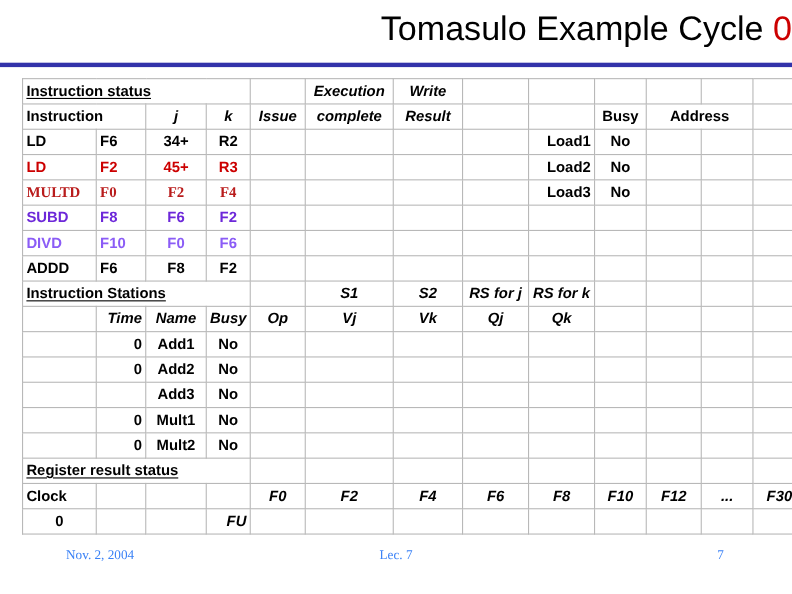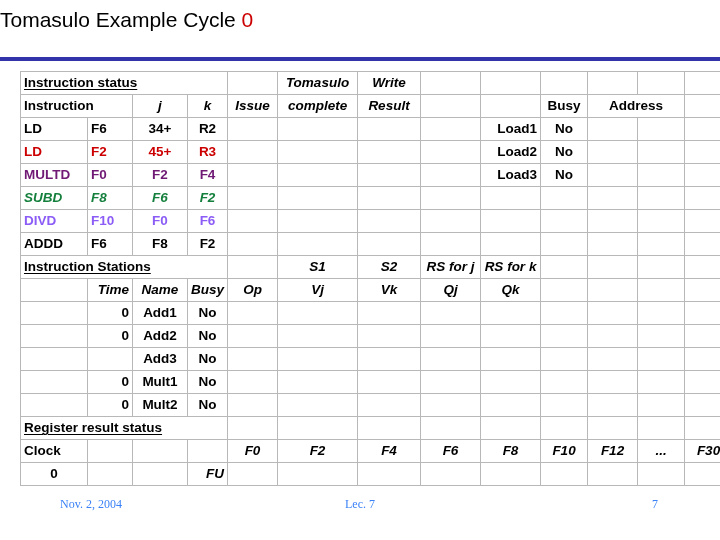--- a/index.html
+++ b/index.html
@@ -15,23 +15,23 @@
     overflow: hidden;
     font-family: "Liberation Sans", sans-serif;
   }
 
   
   #slide-title {
     position: absolute;
     left: 0;
     top: 8px;
     width: 720px;
-    text-align: left;
+    text-align: right;
     font-family: "Liberation Sans", sans-serif;
-    font-size: 21px;
+    font-size: 31px;
     font-weight: normal;
     color: #000000;
     letter-spacing: 0px;
     white-space: nowrap;
   }
   #slide-title .cycle-num {
     color: #CC0000;
   }
 
   
@@ -74,22 +74,22 @@
   .sec-title  {
     font-weight: bold;
     font-style: normal;
     text-decoration: underline;
     text-underline-offset: 2px;
   }
 
   
   .txt-black   { color: #000000; }
   .txt-red     { color: #CC0000; }
-  .txt-blue    { color: #701a75; }
-  .txt-magenta { color: #15803d; font-style: italic; }
+  .txt-blue    { color: #b91c1c; font-family: Liberation Serif, serif; }
+  .txt-magenta { color: #6d28d9; }
   .txt-green   { color: #8b5cf6; }
 
   
   .footer-text {
     position: absolute;
     font-family: "Liberation Serif", serif;
     font-size: 12px;
     font-weight: normal;
     color: #3b82f6;
     white-space: nowrap;
@@ -121,21 +121,21 @@
     <col style="width:47px">
     <col style="width:50px">
     <col style="width:47px">
     <col style="width:48px">
   </colgroup>
 
   <tbody>
       <tr>
     <td class="c-left sec-title" colspan="4">Instruction status</td>
     <td></td>
-    <td class="c-center hdr-italic">Tomasulo</td>
+    <td class="c-center hdr-italic">Execution</td>
     <td class="c-center hdr-italic">Write</td>
     <td></td>
     <td></td>
     <td></td>
     <td></td>
     <td></td>
     <td></td>
   </tr>
 
   <tr>

